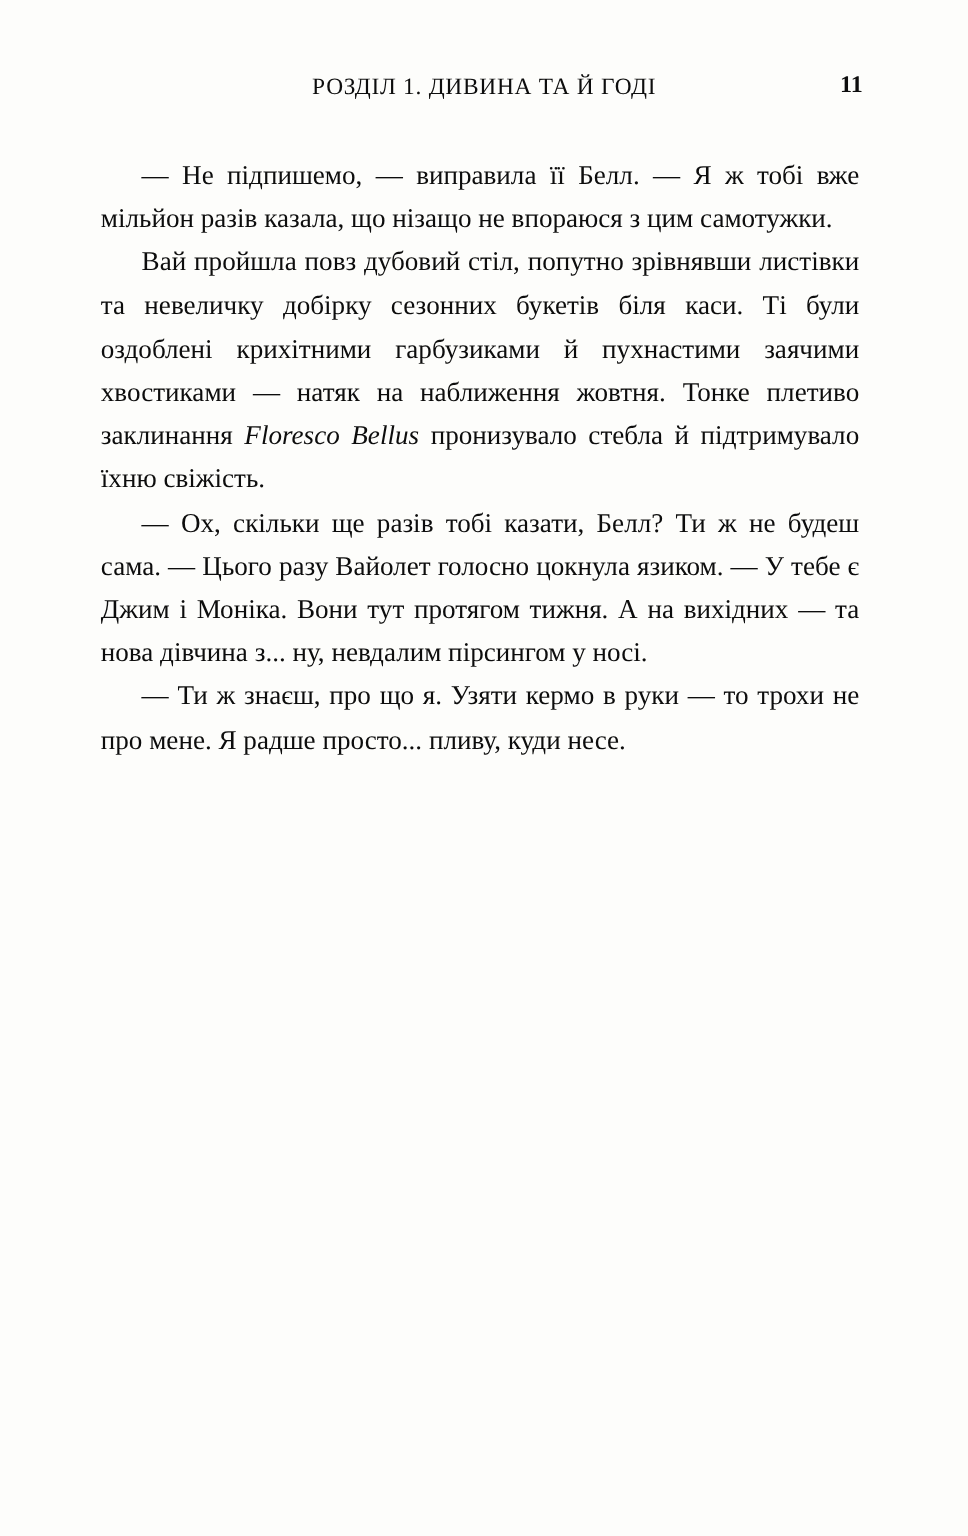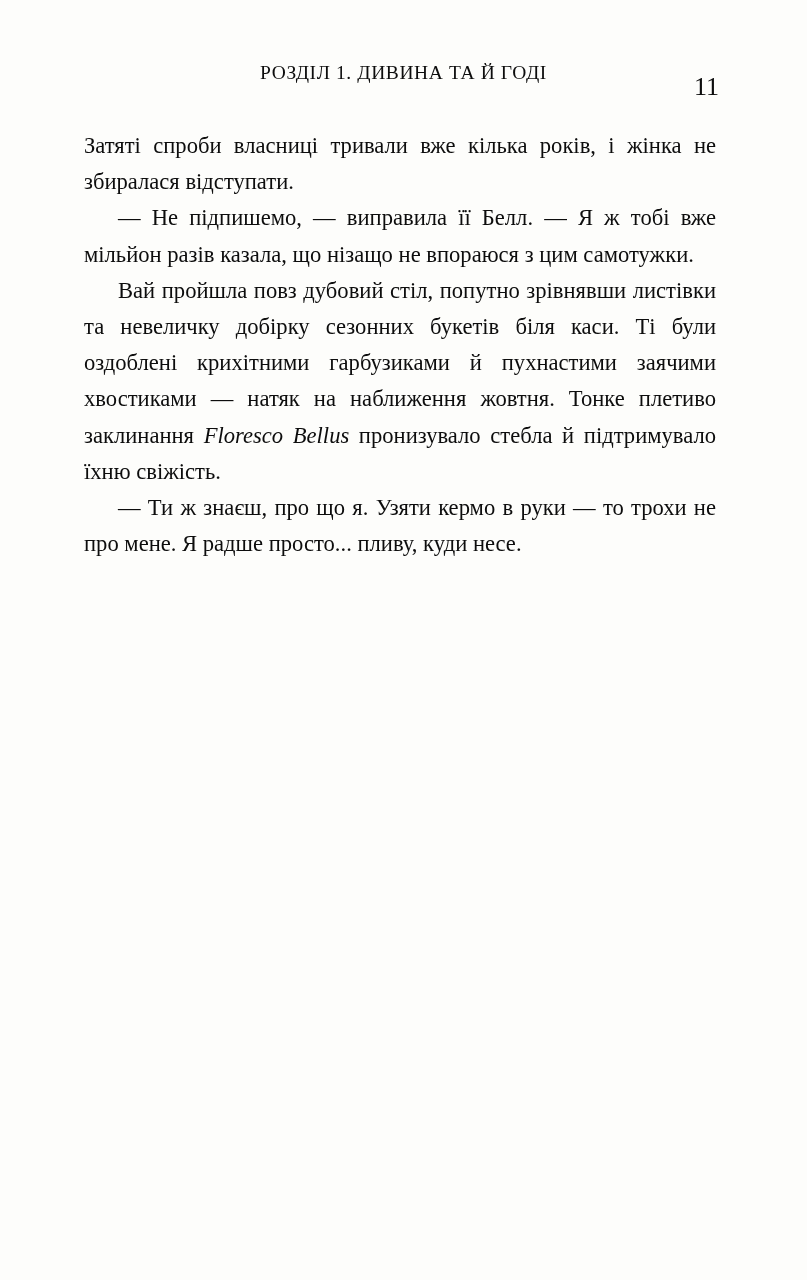--- a/index.html
+++ b/index.html
@@ -35,24 +35,24 @@
   .running-head .chapter-title {
     font-size: 19.5px;
     letter-spacing: 0.6px;
     font-variant: small-caps;
     text-transform: uppercase;
     font-weight: 400;
     white-space: nowrap;
   }
   .page-number {
     position: absolute;
-    top: 72px;
+    top: 60px;
     right: 88px;
-    font-size: 26px;
-    font-weight: 400;
+    font-size: 20px;
+    font-weight: 700;
   }
   .body-text {
     position: absolute;
     top: 128px;
     left: 84px;
     width: 632px;
     font-size: 22.6px;
     line-height: 36.2px;
     text-align: justify;
     text-justify: inter-word;
@@ -77,19 +77,19 @@
 
 <div class="page">
 
   <div class="running-head">
     <span class="chapter-title">Розділ 1. Дивина та й годі</span>
   </div>
 
   <div class="page-number">11</div>
 
   <div class="body-text">
-    <p class="plain">Затяті спроби власниці тривали вже кілька років, і жінка не збиралася відступати.</p>
     <p class="dialog">— Не підпишемо, — виправила її Белл. — Я ж тобі вже мільйон разів казала, що нізащо не впораюся з цим самотужки.</p>
     <p class="indent"><span>Вай пройшла повз дубовий стіл, попутно зрівнявши листівки та невеличку добірку сезонних букетів біля каси. Ті були оздоблені крихітними гарбузиками й пухнастими заячими хвостиками — натяк на наближення жовтня. Тонке плетиво заклинання </span><em>Floresco Bellus</em><span> пронизувало стебла й підтримувало їхню свіжість.</span></p>
+    <p class="dialog">— Ох, скільки ще разів тобі казати, Белл? Ти ж не будеш сама. — Цього разу Вайолет голосно цокнула язиком. — У тебе є Джим і Моніка. Вони тут протягом тижня. А на вихідних — та нова дівчина з... ну, невдалим пірсингом у носі.</p>
     <p class="dialog">— Ти ж знаєш, про що я. Узяти кермо в руки — то трохи не про мене. Я радше просто... пливу, куди несе.</p>
   </div>
 
 </div>
 
 </body></html>

